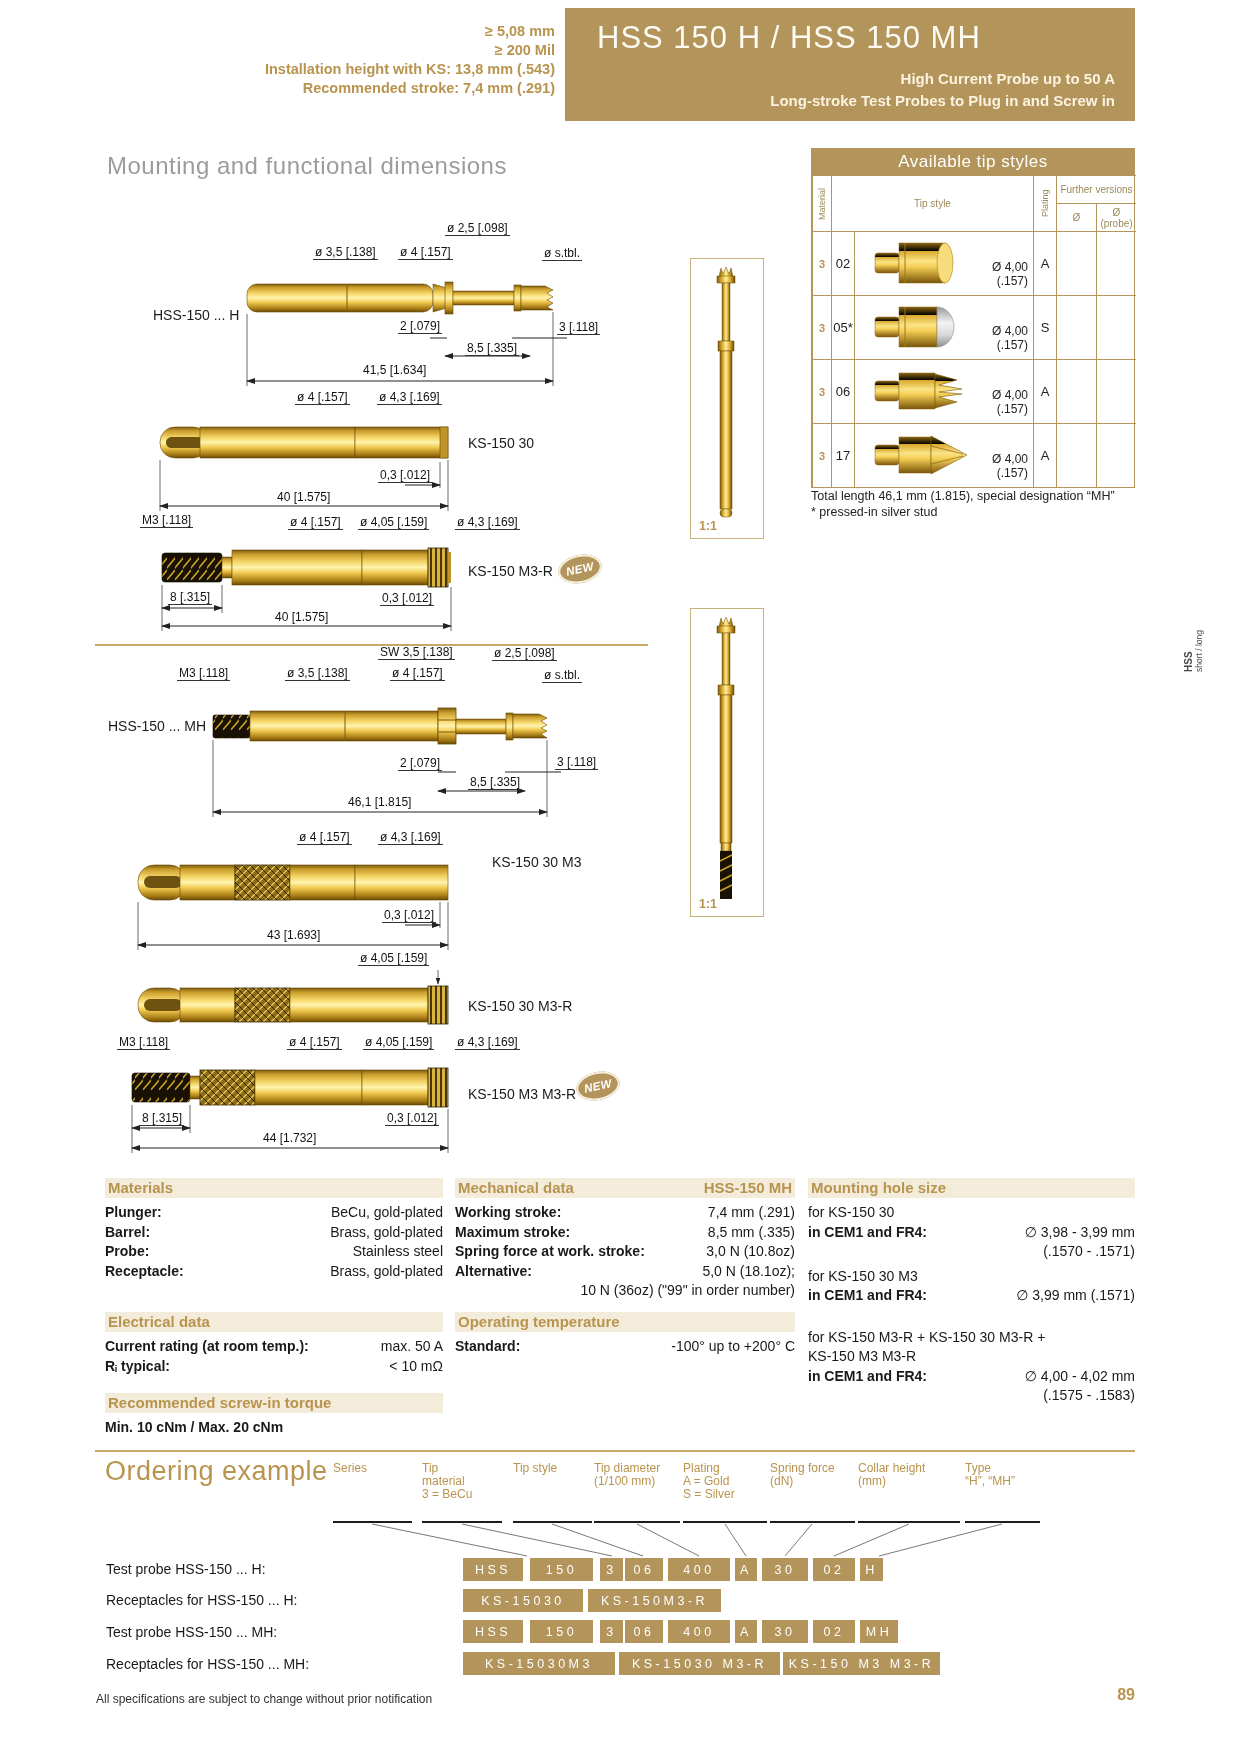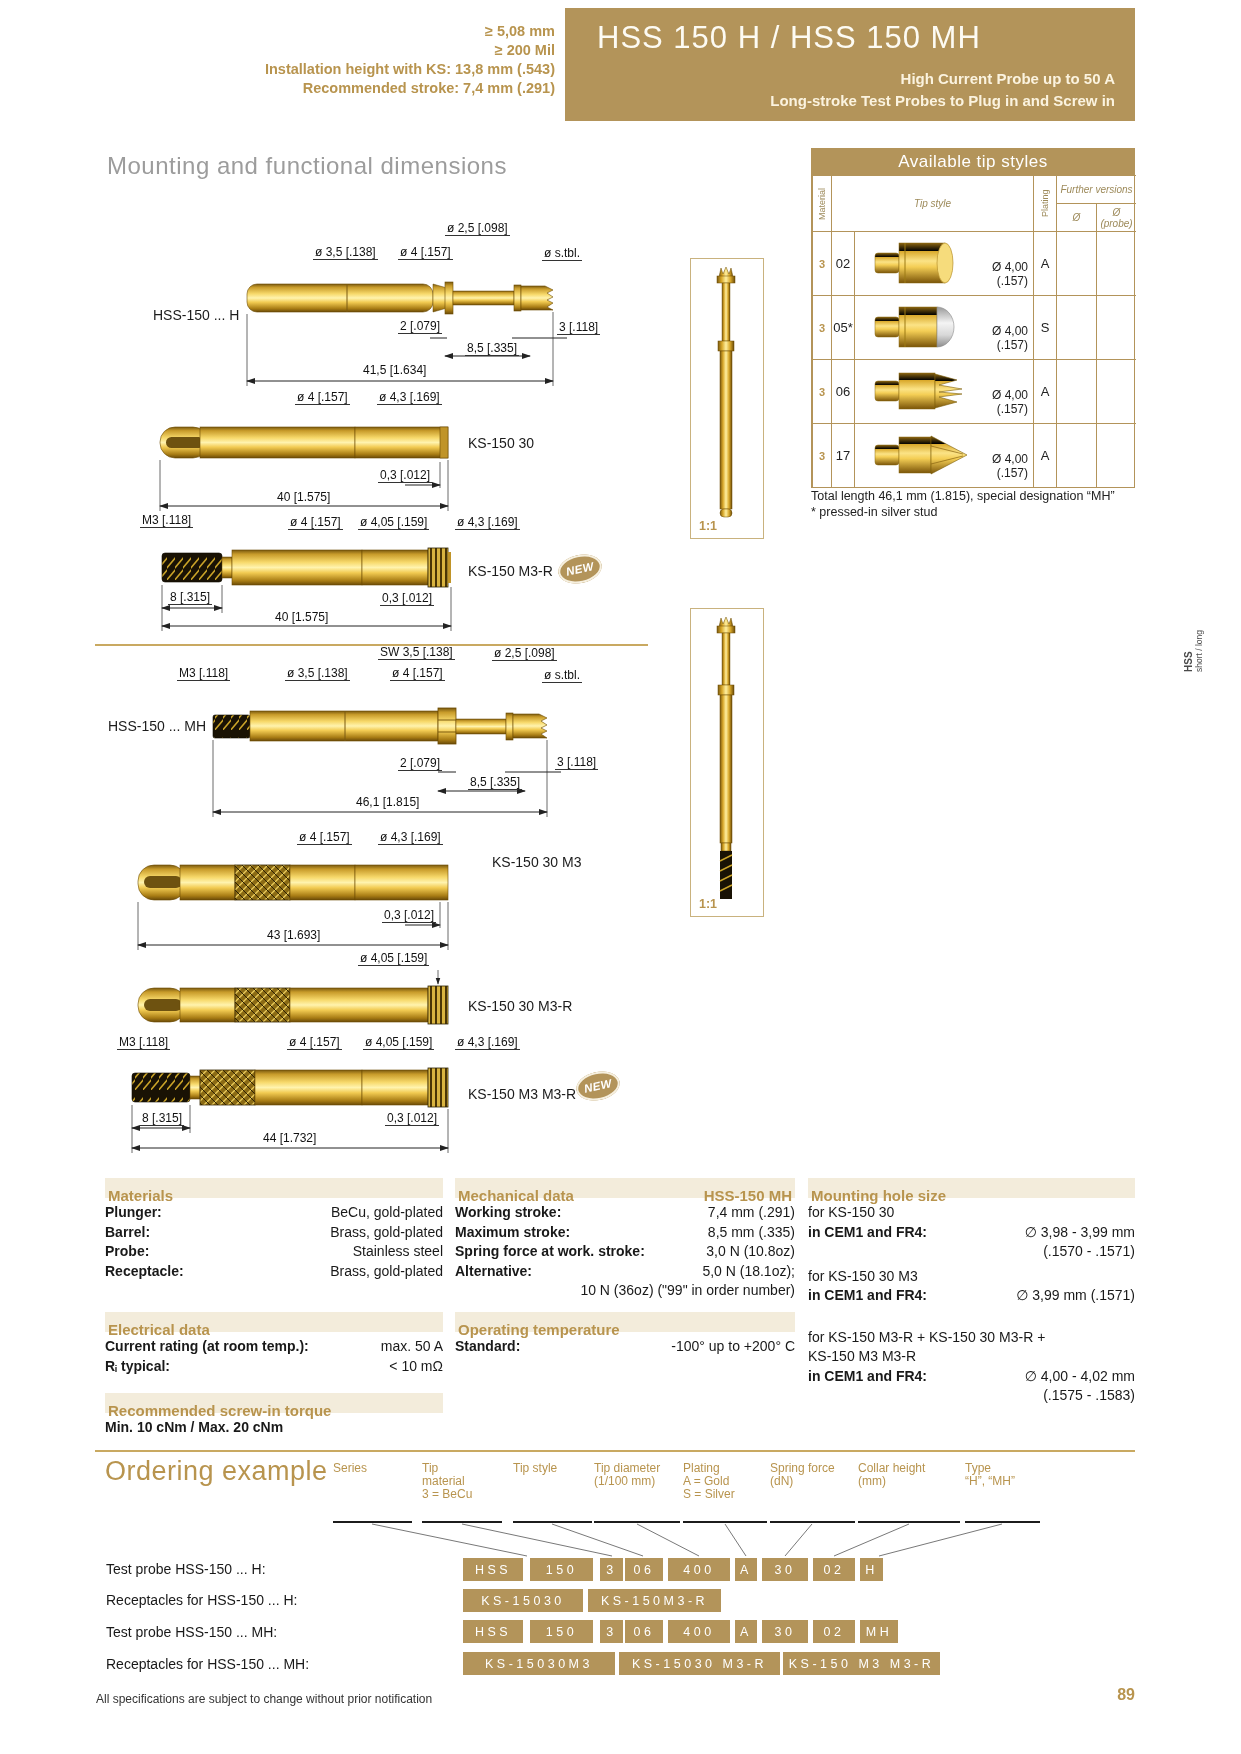--- a/index.html
+++ b/index.html
@@ -10,36 +10,36 @@
   .hdr-box{position:absolute;left:565px;top:8px;width:570px;height:113px;background:#B3945A;color:#FDFBF3;}
   .hdr-title{position:absolute;left:32px;top:12px;font-size:31px;font-weight:400;letter-spacing:1px;white-space:nowrap;}
   .hdr-sub{position:absolute;right:20px;font-size:15px;font-weight:700;color:#FBF3DF;white-space:nowrap;}
   .sec-head{position:absolute;left:107px;top:152px;font-size:24px;color:#9C9C9C;letter-spacing:.5px;white-space:nowrap;}
   
   .tiptbl{position:absolute;left:811px;top:148px;width:324px;border:1px solid #B3945A;box-sizing:border-box;}
   .tiptbl .ttl{height:26px;background:#B3945A;color:#fff;font-size:17px;text-align:center;line-height:26px;letter-spacing:.5px;}
   .tt-grid{position:relative;width:100%;height:312px;background:#fff;}
   .tt-cell{position:absolute;border-left:1px solid #B3945A;border-top:1px solid #B3945A;box-sizing:border-box;}
   .vtext{writing-mode:vertical-rl;transform:rotate(180deg);font-size:9px;color:#9D8A5A;text-align:center;width:100%;height:100%;display:flex;align-items:center;justify-content:center;}
-  .tt-head{font-size:10px;color:#9D8A5A;display:flex;align-items:center;justify-content:center;text-align:center;font-style:italic;}
+  .tt-head{font-size:10px;color:#9D8A5A;display:flex;align-items:center;justify-content:center;text-align:center;}
   .tt-code{font-size:13px;color:#222;display:flex;align-items:center;justify-content:center;}
   .tt-mat{font-size:11px;color:#B8944E;font-weight:700;display:flex;align-items:center;justify-content:center;}
   .tt-dia{position:absolute;right:5px;bottom:7px;text-align:right;font-size:12px;color:#222;line-height:14px;}
   .tt-note{position:absolute;left:811px;font-size:12.5px;color:#222;white-space:nowrap;}
   
   .dlabel{position:absolute;font-size:14px;color:#1c1c1c;white-space:nowrap;}
   .dim{position:absolute;font-size:12px;color:#111;border-bottom:1px solid #333;white-space:nowrap;padding:0 2px 1px 2px;line-height:12px;}
   .dimt{position:absolute;font-size:12px;color:#111;white-space:nowrap;line-height:12px;}
   .divider{position:absolute;left:95px;top:644px;width:553px;height:2px;background:#C9A961;}
   .scalebox{position:absolute;border:1px solid #C9B27E;background:#fff;}
   .scalelbl{position:absolute;left:8px;bottom:5px;color:#B8944E;font-size:12.5px;font-weight:700;}
   .newbadge{position:absolute;width:44px;height:28px;background:#B3945A;border-radius:50%;box-shadow:inset 0 0 0 2px #F6F0E0;color:#fff;font-size:11.5px;font-weight:700;font-style:italic;display:flex;align-items:center;justify-content:center;transform:rotate(-12deg);letter-spacing:.5px;}
   
   .info{position:absolute;}
-  .bar{background:#F3ECDB;color:#B8944E;font-weight:700;font-size:15px;height:20px;line-height:20px;padding:8px 3px;display:flex;justify-content:space-between;box-sizing:border-box;}
+  .bar{background:#F3ECDB;color:#B8944E;font-weight:700;font-size:15px;height:20px;line-height:20px;padding:0 3px;display:flex;justify-content:space-between;box-sizing:border-box;}
   .irow{display:flex;justify-content:space-between;font-size:14px;color:#191919;line-height:19.5px;}
   .irow .lbl{font-weight:700;}
   .irow .val{font-weight:400;text-align:right;}
   .iname{font-size:14px;font-weight:400;color:#191919;line-height:19.5px;}
   .rline{font-size:14px;color:#191919;line-height:19.5px;text-align:right;}
   .gap5{margin-top:5px;} .gap22{margin-top:22px;}
   
   .sidetab{position:absolute;left:1183px;top:592px;height:80px;display:flex;}
   .sidetab div{writing-mode:vertical-rl;transform:rotate(180deg);color:#4a4a4a;line-height:11px;}
   .st1{font-weight:700;font-size:10px;} .st2{font-size:8.5px;}
@@ -384,21 +384,21 @@
   <div class="dim" style="left:378px;top:646px;">SW 3,5 [.138]</div>
   <div class="dim" style="left:492px;top:647px;">ø 2,5 [.098]</div>
   <div class="dim" style="left:177px;top:667px;">M3 [.118]</div>
   <div class="dim" style="left:285px;top:667px;">ø 3,5 [.138]</div>
   <div class="dim" style="left:390px;top:667px;">ø 4 [.157]</div>
   <div class="dim" style="left:542px;top:669px;">ø s.tbl.</div>
   <div class="dlabel" style="left:108px;top:718px;">HSS-150 ... MH</div>
   <div class="dim" style="left:398px;top:757px;">2 [.079]</div>
   <div class="dim" style="left:555px;top:756px;">3 [.118]</div>
   <div class="dim" style="left:468px;top:776px;">8,5 [.335]</div>
-  <div class="dimt" style="left:356px;top:796px;text-align:center;">46,1 [1.815]</div>
+  <div class="dimt" style="left:348px;top:796px;text-align:center;">46,1 [1.815]</div>
 
   <div class="dim" style="left:297px;top:831px;">ø 4 [.157]</div>
   <div class="dim" style="left:378px;top:831px;">ø 4,3 [.169]</div>
   <div class="dlabel" style="left:468px;top:854px;margin-left:24px;">KS-150 30 M3</div>
   <div class="dim" style="left:382px;top:909px;">0,3 [.012]</div>
   <div class="dimt" style="left:267px;top:929px;">43 [1.693]</div>
 
   <div class="dim" style="left:358px;top:952px;">ø 4,05 [.159]</div>
   <div class="dlabel" style="left:468px;top:998px;">KS-150 30 M3-R</div>
 

